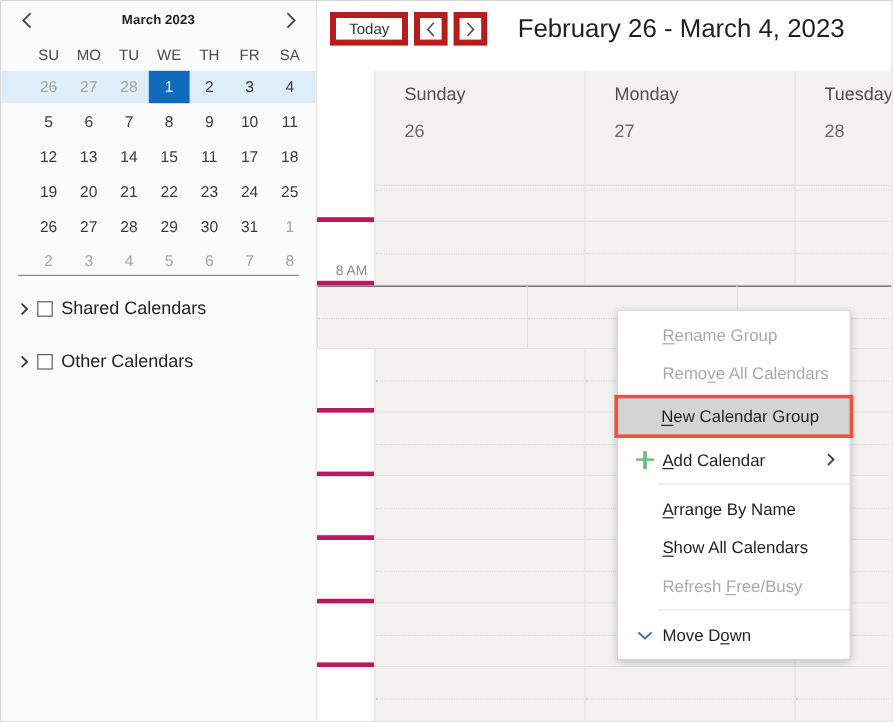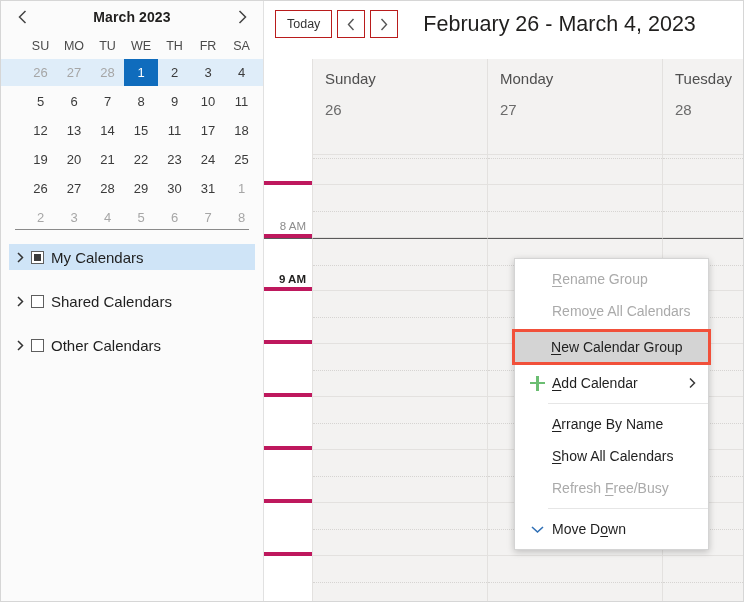--- a/index.html
+++ b/index.html
@@ -53,21 +53,21 @@
     color: #444;
     font-size: 15px;
     line-height: 1;
     cursor: pointer;
     user-select: none;
   }
   .mc-arrow svg { display:block; }
   .mini-cal-title {
     flex: 1;
     text-align: center;
-    font-size: 14px;
+    font-size: 11px;
     font-weight: bold;
     color: #201f1e;
     letter-spacing: .1px;
   }
 
   .mc-grid {
     display: grid;
     grid-template-columns: repeat(7, 33.5px);
     justify-content: center;
     margin-top: 2px;
@@ -166,21 +166,21 @@
     left: 0; top: 0;
     height: 46px;
     width: 100%;
     display: flex;
     align-items: center;
     padding-left: 11px;
     box-sizing: border-box;
   }
   .tb-btn {
     height: 28px;
-    border: 1px solid #b91c1c;
+    border: 5px solid #b91c1c;
     background: #ffffff;
     color: #333;
     font-size: 12.5px;
     font-family: "Liberation Sans", sans-serif;
     display: flex; align-items: center; justify-content: center;
     cursor: pointer;
     box-sizing: border-box;
   }
   .tb-today { padding: 0 11px; }
   .tb-nav {
@@ -215,21 +215,21 @@
     flex: none;
     background: #ffffff;
   }
   .wh-day {
     width: 175px;
     flex: none;
     background: #f3f2f1;
     border-left: 1px solid #e3e1df;
     border-bottom: 1px solid #e3e1df;
     box-sizing: border-box;
-    padding-left: 12px;
+    padding-left: 24px;
   }
   .wh-name {
     font-size: 15px;
     color: #4f4f4f;
     margin-top: 11px;
   }
   .wh-num {
     font-size: 15px;
     color: #6b6b6b;
     margin-top: 14px;
@@ -443,29 +443,20 @@
             <div class="mc-cell muted">6</div>
             <div class="mc-cell muted">7</div>
             <div class="mc-cell muted">8</div>
           </div>
         </div>
     </div>
 
     <div class="mini-cal-divider"></div>
 
     <div class="cal-list" id="cal-list">
-        <div class="cal-row selected">
-          <div class="cr-chevron">
-            <svg width="7" height="11" viewBox="0 0 7 11">
-              <polyline points="1,1 5.5,5.5 1,10" fill="none" stroke="#333" stroke-width="1.5"></polyline>
-            </svg>
-          </div>
-          <div class="cr-check indeterminate"></div>
-          <div class="cr-label">My Calendars</div>
-        </div>
         <div class="cal-row">
           <div class="cr-chevron">
             <svg width="7" height="11" viewBox="0 0 7 11">
               <polyline points="1,1 5.5,5.5 1,10" fill="none" stroke="#333" stroke-width="1.5"></polyline>
             </svg>
           </div>
           <div class="cr-check"></div>
           <div class="cr-label">Shared Calendars</div>
         </div>
         <div class="cal-row">
@@ -527,23 +518,20 @@
             </div>
             <div class="hour-row" style="top: 30px;">
               <div class="hr-gutter">
                 <div class="hr-label">8 AM</div>
               </div>
               <div class="hr-cell"></div>
               <div class="hr-cell"></div>
               <div class="hr-cell"></div>
             </div>
             <div class="hour-row hour-mark" style="top: 83px;">
-              <div class="hr-gutter">
-                <div class="hr-label strong">9 AM</div>
-              </div>
               <div class="hr-cell"></div>
               <div class="hr-cell"></div>
               <div class="hr-cell"></div>
             </div>
             <div class="hour-row" style="top: 136px;">
               <div class="hr-gutter">
                 <div class="hr-label"></div>
               </div>
               <div class="hr-cell"></div>
               <div class="hr-cell"></div>

